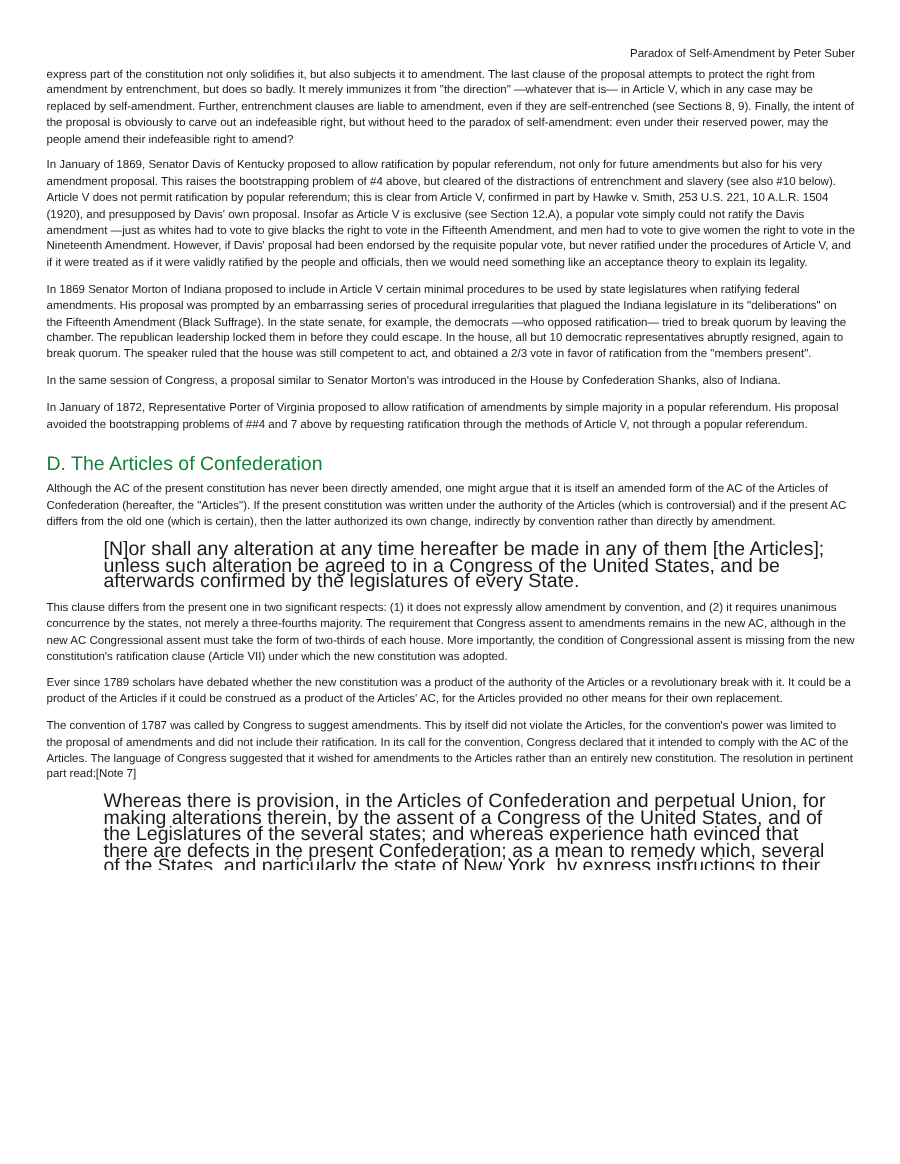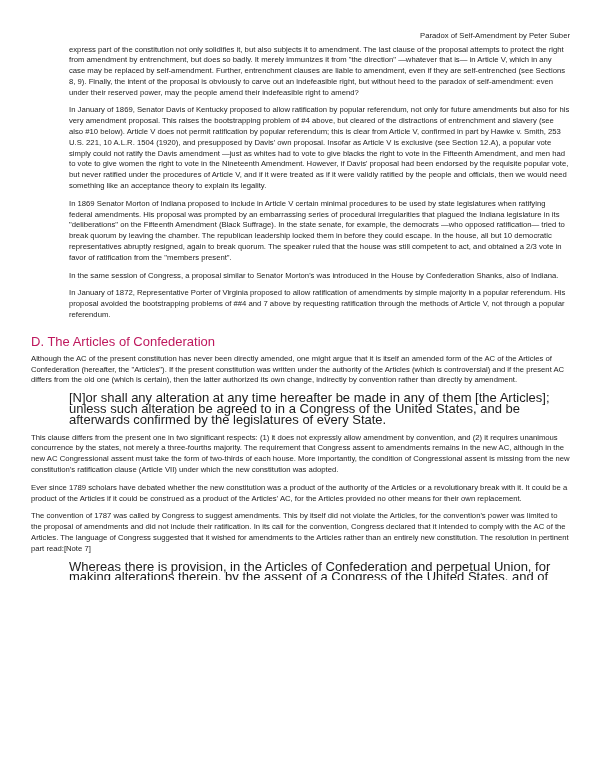--- a/index.html
+++ b/index.html
@@ -28,34 +28,33 @@
   .content {
     margin: 0 30px 0 31px;
   }
   .content p {
     margin: 0 0 7px 0;
     font-size: 7.7px;
     line-height: 10.8px;
     text-align: left;
   }
   .indented {
-    margin-left: 38px;
   }
   .content blockquote {
     margin: 0 12px 7px 38px;
     padding: 0;
     font-size: 13px;
     line-height: 10.8px;
   }
   h2.section-heading {
     margin: 13px 0 5px 0;
     font-size: 13px;
     line-height: 15px;
     font-weight: 400;
-    color: #be185d;
+    color: #15803d;
   }
   .page-number {
     position: absolute;
     left: 0;
     right: 0;
     top: 723px;
     text-align: right;
     font-size: 10px;
     color: #1c1c1c;
     text-decoration: underline;

